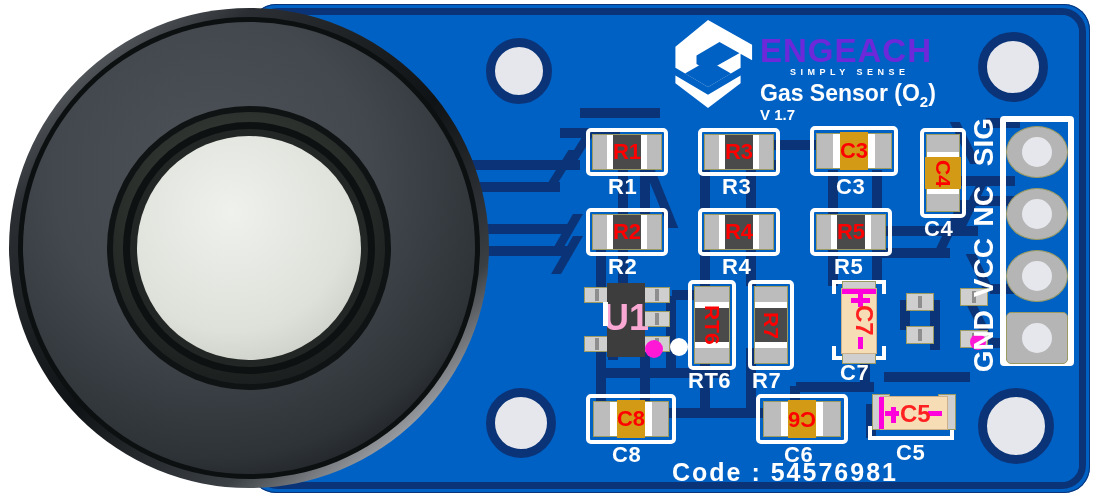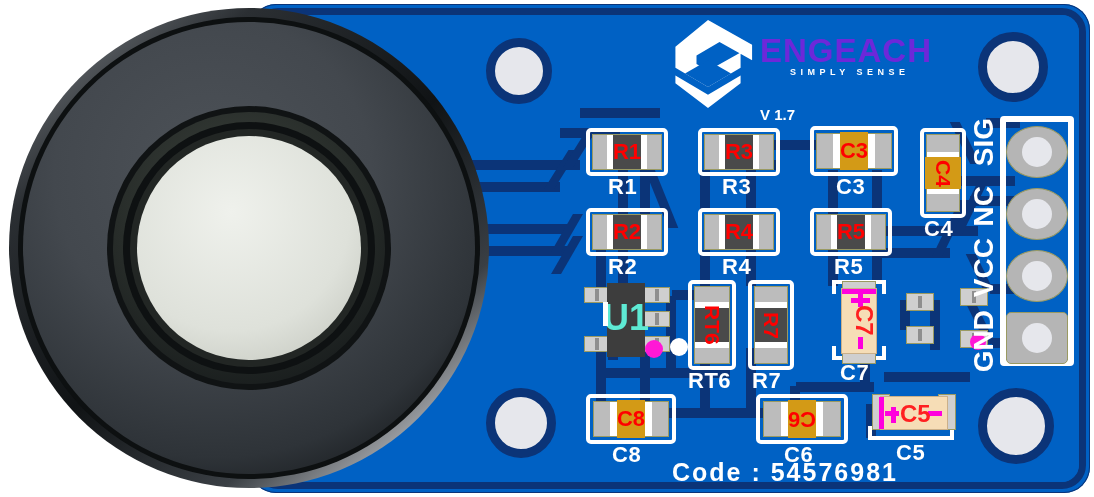--- a/index.html
+++ b/index.html
@@ -59,21 +59,21 @@
   .cap-v .bb{bottom:22%;}
   .cap-v .body{position:absolute;top:29%;bottom:29%;left:-6%;right:-6%;background:#d39a16;}
   .cap-v .lbl{position:relative;color:#ff0000;font-weight:bold;z-index:5;
               writing-mode:vertical-rl;}
 
   .tant{position:absolute;background:#f6ddb6;border:1px solid #cbb089;box-sizing:border-box;}
   .tant .polar{position:absolute;background:#ff00dd;}
   .tant .lbl{position:absolute;color:#ff2020;font-weight:bold;}
 
   .ic{position:absolute;background:#3d3d3d;box-sizing:border-box;}
-  .ic .lbl{position:absolute;color:#5eead4;font-weight:bold;}
+  .ic .lbl{position:absolute;color:#f9a8d4;font-weight:bold;}
   .pin{position:absolute;background:#cfcfcf;border:1px solid #9a9a62;box-sizing:border-box;}
   .pin i{position:absolute;left:42%;top:10%;bottom:10%;width:16%;background:#8e8e8e;display:block;}
 
   .via{position:absolute;border-radius:50%;}
   .via-pink{background:#ff18d6;}
   .via-white{background:#ffffff;}
 
   
   .ref{position:absolute;color:#ffffff;font-weight:bold;letter-spacing:.5px;
        font-family:"Liberation Sans",sans-serif;white-space:nowrap;}
@@ -362,20 +362,21 @@
   <div class="plabel" style="left:968px;top:310px;font-size:28px;">GND</div>
 
   <div id="brand">
     <svg id="logo-mark" viewBox="0 0 100 96">
       <path d="M50 2 L96 28 L96 44 L62 25 L50 32 L50 32 L38 39 L38 48 L50 55 L84 36 L84 52 L50 72 L16 52 L16 30 Z" fill="#ffffff"></path>
       <path d="M16 60 L50 80 L84 60 L84 68 L50 94 L16 68 Z" fill="#ffffff"></path>
       <path d="M50 44 L74 58 L50 72 L26 58 Z" fill="#0061c4"></path>
     </svg>
     <div id="brandname">ENGEACH</div>
     <div id="tagline">SIMPLY SENSE</div>
+    <div id="prodname"><span>Gas Sensor (O</span><sub>2</sub><span>)</span></div>
     <div id="version">V 1.7</div>
   </div>
 
   <div id="codetext">Code : 54576981</div>
 
   <svg id="sensor" viewBox="0 0 482 488">
     <defs>
       <radialGradient id="canOuter" cx="42%" cy="34%" r="78%">
         <stop offset="0%" stop-color="#4d5258"></stop>
         <stop offset="45%" stop-color="#43484e"></stop>

